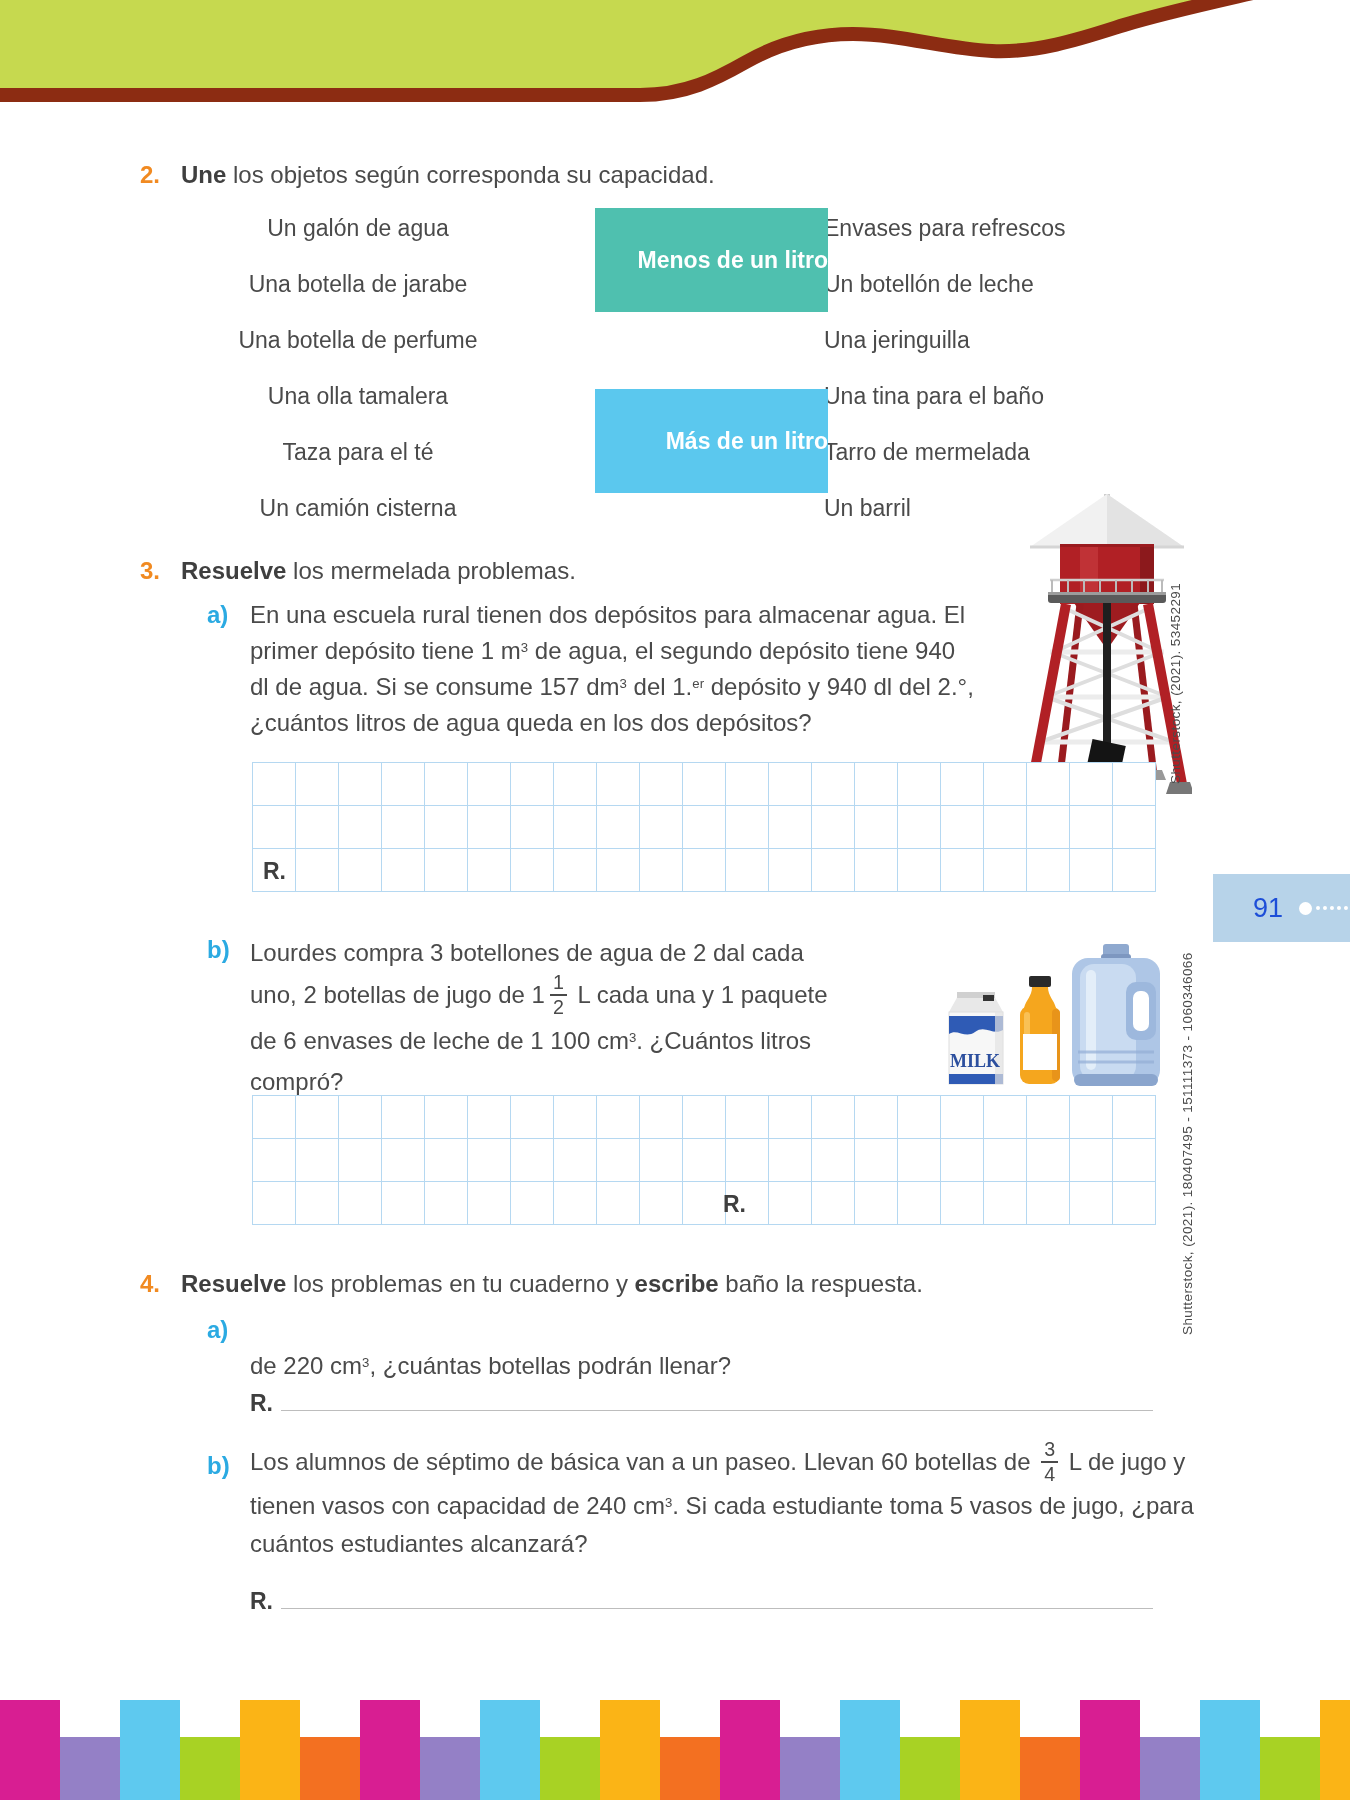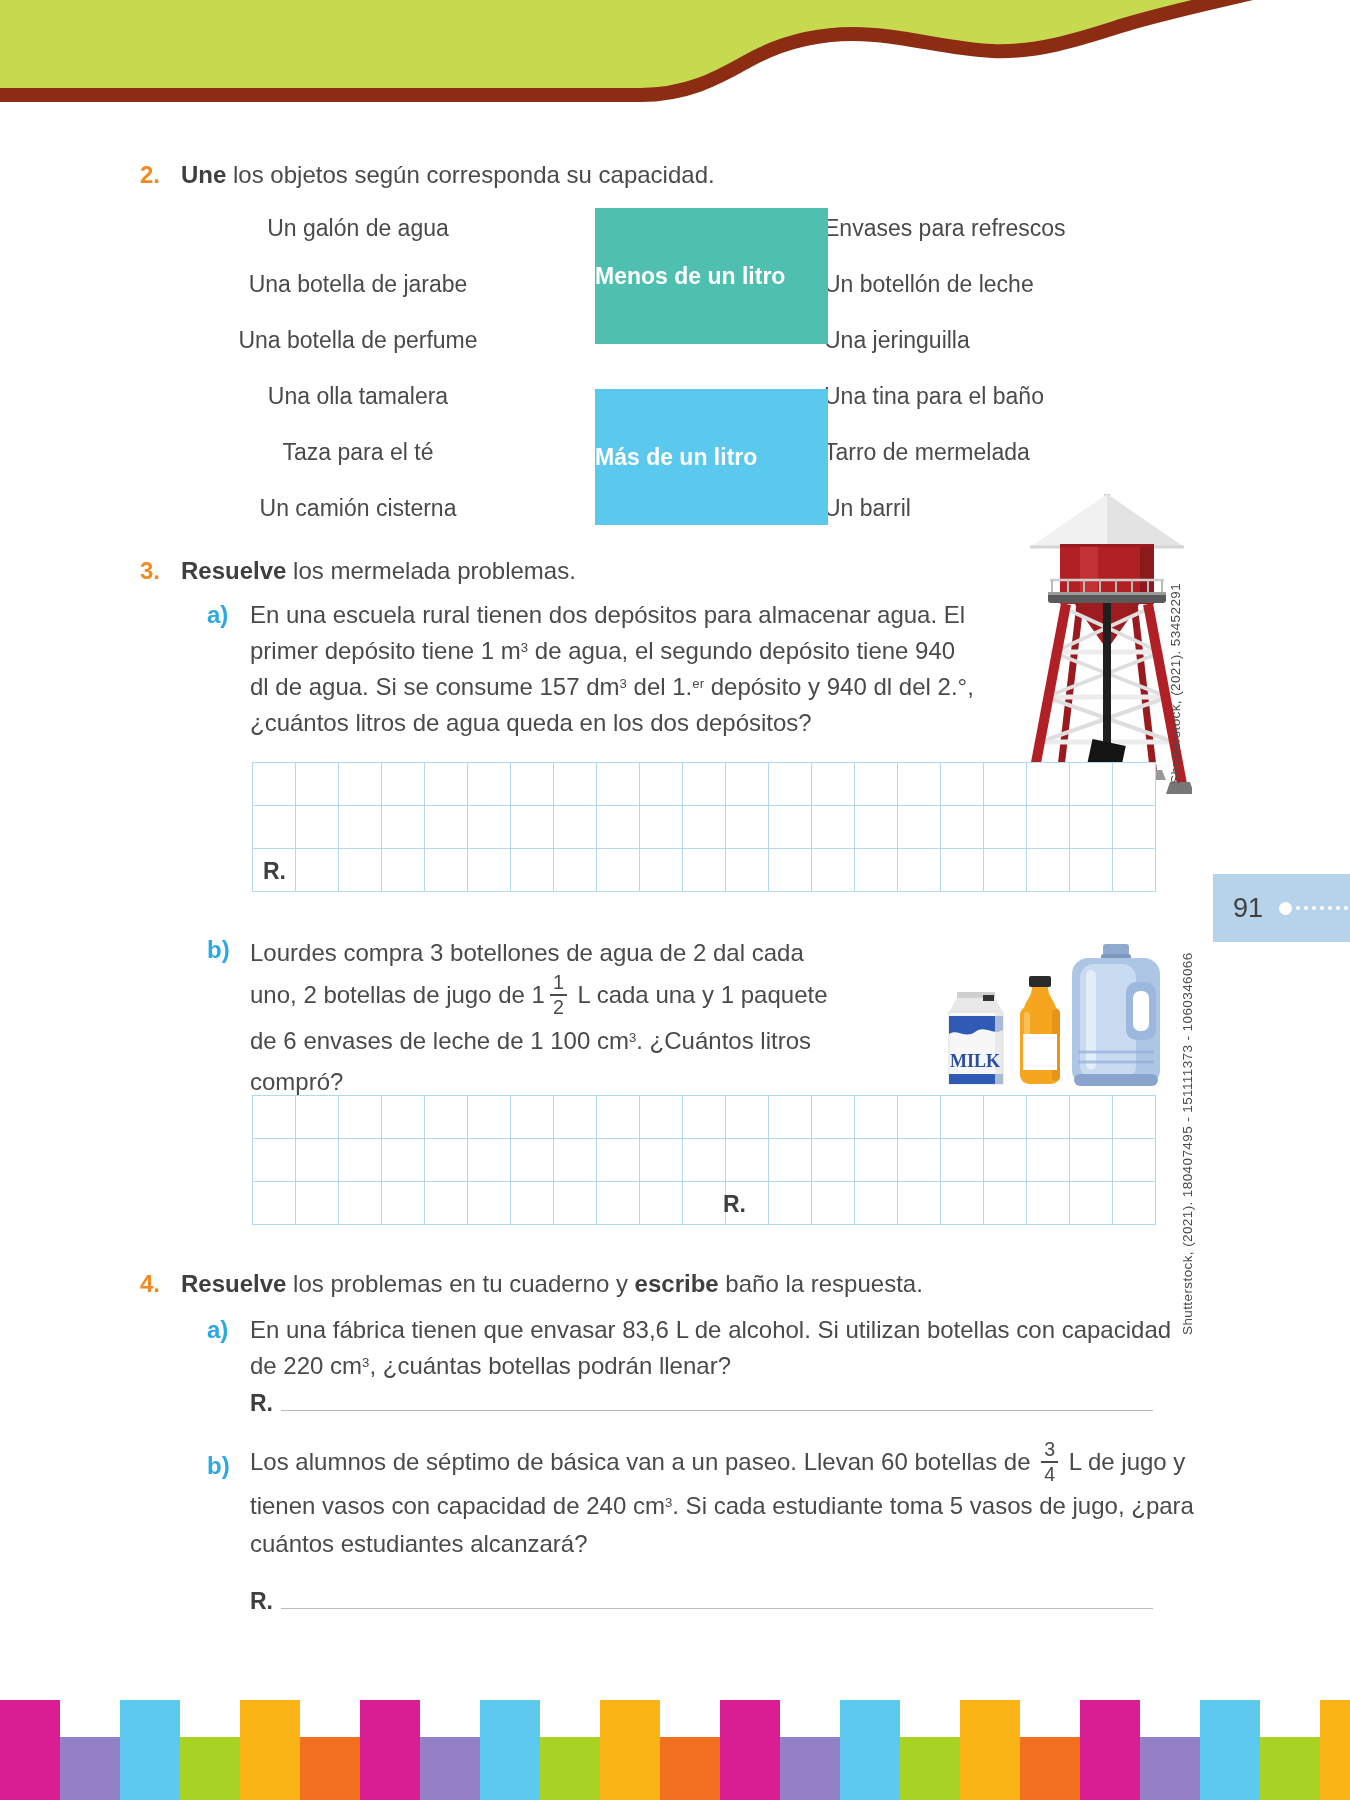--- a/index.html
+++ b/index.html
@@ -12,31 +12,31 @@
   .letter{color:#2baae2;font-weight:bold;font-size:24px;}
   .heading{font-size:24px;}
   sup{font-size:0.55em;vertical-align:0.55em;line-height:0;}
   .frac{display:inline-flex;flex-direction:column;align-items:center;font-size:0.82em;
         line-height:1.15;vertical-align:middle;margin:0 4px;position:relative;top:-2px;}
   .frac .fn{border-bottom:2px solid #4a4a4a;padding:0 3px;}
   .frac .fd{padding:0 3px;}
   .whole{margin-right:1px;}
   .match-item{position:absolute;width:380px;text-align:center;font-size:23px;color:#4a4a4a;}
   .match-item.right{width:420px;text-align:left;}
-  .cat-box{position:absolute;left:595px;width:233px;height:136px;display:flex;
-           align-items:center;justify-content:flex-start;color:#fff;font-weight:bold;font-size:23px;}
+  .cat-box{position:absolute;left:595px;width:233px;height:104px;display:flex;
+           align-items:center;justify-content:flex-end;color:#fff;font-weight:bold;font-size:23px;}
   .answer-grid{position:absolute;left:252px;display:grid;background:#fff;}
   .answer-grid .cell{border-right:1px solid #b5d8f1;border-bottom:1px solid #b5d8f1;}
   .answer-grid{border-top:1px solid #b5d8f1;border-left:1px solid #b5d8f1;}
   .grid-r{position:absolute;font-size:23px;font-weight:bold;color:#3f3f3f;}
   .credit{position:absolute;writing-mode:vertical-rl;transform:rotate(180deg);
           font-size:13.5px;color:#4a4a4a;letter-spacing:0.4px;text-align:center;}
   .badge{position:absolute;left:1213px;top:874px;width:137px;height:68px;background:#b7d3e9;
          display:flex;align-items:center;}
-  .badge .pnum{font-size:27px;color:#404040;margin-left:20px;}
+  .badge .pnum{font-size:27px;color:#1d4ed8;margin-left:40px;}
   .badge .dot{width:13px;height:13px;border-radius:50%;background:#fff;margin-left:16px;}
   .badge .dots{flex:1;border-top:4px dotted #fff;margin:0 2px 0 4px;}
   .ans-row{position:absolute;font-size:23px;white-space:nowrap;}
   .ans-line{display:inline-block;width:872px;border-bottom:1.5px solid #bdbdbd;margin-left:8px;}
   #stripes{position:absolute;left:0;top:1700px;width:1350px;height:100px;overflow:hidden;}
   .stripe{position:absolute;bottom:0;width:60px;}
 </style>
 </head>
 <body>
 
@@ -312,21 +312,21 @@
       <div class="cell" style="border-color: rgb(181, 216, 241);"></div>
       <div class="cell" style="border-color: rgb(181, 216, 241);"></div>
       <div class="cell" style="border-color: rgb(181, 216, 241);"></div>
       <div class="cell" style="border-color: rgb(181, 216, 241);"></div>
     </div>
 
   <div class="t num" style="left:140px;top:1266px;">4.</div>
   <div class="t heading" style="left:181px;top:1266px;"><span class="b">Resuelve</span><span> los problemas en tu cuaderno y </span><span class="b">escribe</span><span> baño la respuesta.</span></div>
 
   <div class="t letter" style="left:207px;top:1312px;">a)</div>
-  <div class="t" style="left:250px;top:1312px;width:960px;line-height:36px;"><span>En una fábrica tienen que envasar 83,6 L de alcohol. Si utilizan botellas con capacidad</span><br><span>de 220 cm</span><sup>3</sup><span>, ¿cuántas botellas podrán llenar?</span></div>
+  <div class="t" style="left:250px;top:1312px;width:960px;line-height:36px;"><br><span>de 220 cm</span><sup>3</sup><span>, ¿cuántas botellas podrán llenar?</span></div>
   <div class="ans-row" style="left:250px;top:1390px;">
     <span class="b">R.</span><span class="ans-line"></span>
   </div>
 
   <div class="t letter" style="left:207px;top:1448px;">b)</div>
   <div class="t" style="left:250px;top:1440px;width:960px;line-height:38px;"><span>Los alumnos de séptimo de básica van a un paseo. Llevan 60 botellas de </span><span class="frac">
         <span class="fn">3</span>
         <span class="fd">4</span>
       </span><span> L de jugo y</span><br><span>tienen vasos con capacidad de 240 cm</span><sup>3</sup><span>. Si cada estudiante toma 5 vasos de jugo, ¿para</span><br><span>cuántos estudiantes alcanzará?</span></div>
   <div class="ans-row" style="left:250px;top:1588px;">

